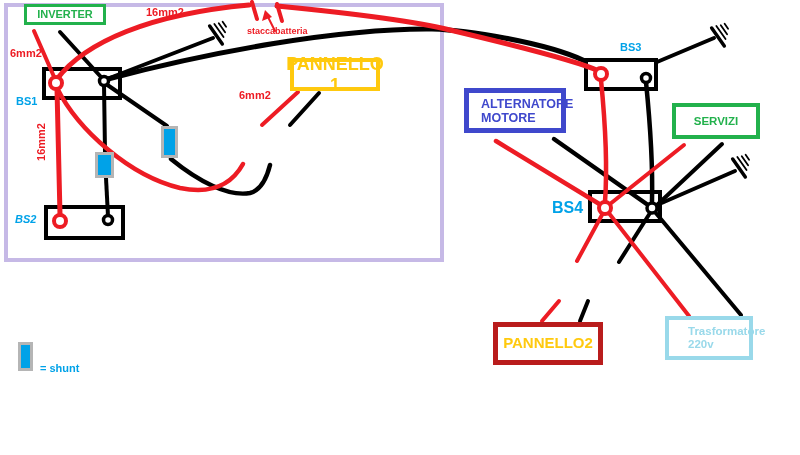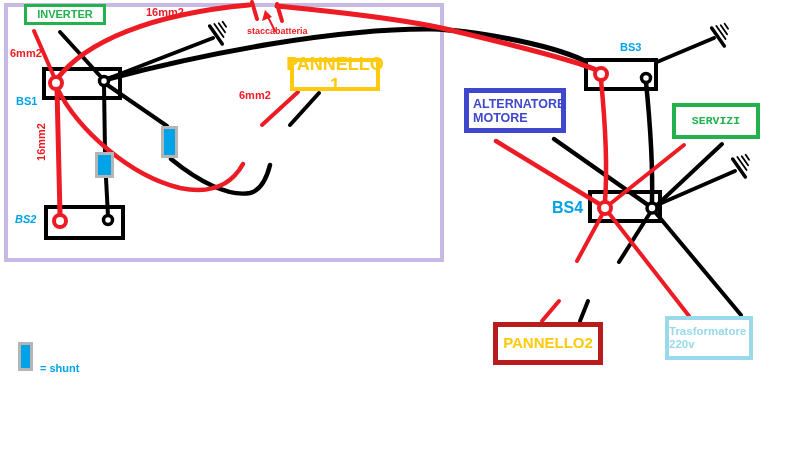--- a/index.html
+++ b/index.html
@@ -118,35 +118,35 @@
 
   <div class="box" style="left:24px;top:4px;width:82px;height:21px;border:3px solid #22b14c;color:#22b14c;font-size:11px;">
     <span>INVERTER</span>
   </div>
 
   <div class="box" style="left:290px;top:58px;width:90px;height:33px;border:4px solid #ffc90e;color:#ffc90e;font-size:18px;">
     <span>PANNELLO 1</span>
   </div>
 
 
-  <div class="box left-align" style="left:464px;top:88px;width:102px;height:45px;border:5px solid #3f48cc;color:#3f48cc;font-size:12.5px;padding-left:4px;">
+  <div class="box left-align" style="left:464px;top:88px;width:102px;height:45px;border:5px solid #3f48cc;color:#3f48cc;font-size:12.5px;padding-left:12px;">
     <span>ALTERNATORE</span>
     <span>MOTORE</span>
   </div>
 
-  <div class="box" style="left:672px;top:103px;width:88px;height:36px;border:4px solid #22b14c;color:#22b14c;font-size:11.5px;font-family:Liberation Mono, monospace;">
+  <div class="box" style="left:672px;top:103px;width:88px;height:36px;border:4px solid #22b14c;color:#22b14c;font-size:11.5px;">
     <span>SERVIZI</span>
   </div>
 
 
   <div class="box" style="left:493px;top:322px;width:110px;height:43px;border:5px solid #b91c1c;color:#ffc90e;font-size:15px;">
     <span>PANNELLO2</span>
   </div>
 
-  <div class="box left-align" style="left:665px;top:316px;width:88px;height:44px;border:4px solid #99d9ea;color:#99d9ea;font-size:11.5px;padding-left:0;">
+  <div class="box left-align" style="left:665px;top:316px;width:88px;height:44px;border:4px solid #99d9ea;color:#99d9ea;font-size:11.5px;padding-left:19px;">
     <span>Trasformatore</span>
     <span>220v</span>
   </div>
 
   <div class="shunt" style="left:95px;top:152px;width:19px;height:26px;"></div>
   <div class="shunt" style="left:161px;top:126px;width:17px;height:32px;"></div>
 
   <div class="lbl red" style="left:146px;top:6px;font-size:11px;">16mm2</div>
   <div class="lbl red" style="left:10px;top:47px;font-size:11px;">6mm2</div>
   <div class="lbl blue" style="left:16px;top:95px;font-size:11px;">BS1</div>

